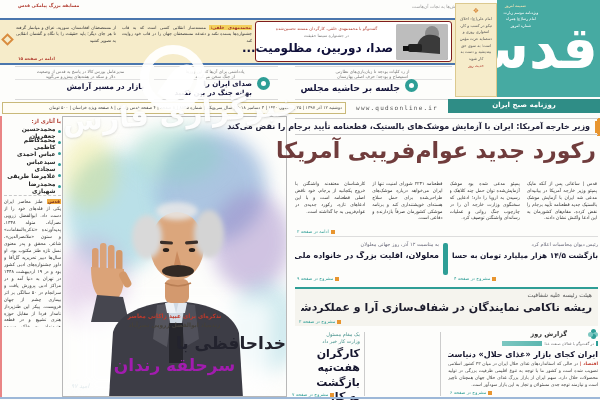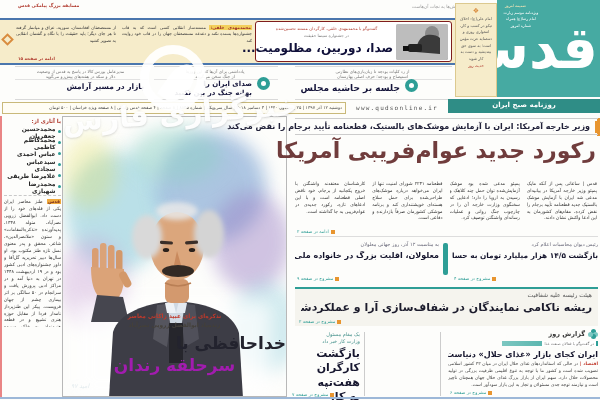--- a/index.html
+++ b/index.html
@@ -124,21 +124,21 @@
   
   .v-div{top:332px;width:1px;height:64px;background:#ccc;}
   .vd1{left:364px;} .vd2{left:440px;}
   .b-col{top:331px;height:66px;}
   .col-haft{left:290px;width:70px;}
   .col-hepco{left:368px;width:66px;}
   .col-report{left:448px;width:150px;top:329px;}
   .k2{font-size:5px;color:#3f8e88;text-align:right;line-height:1.4;}
   .h3l{font-size:11px;font-weight:bold;color:#16162e;text-align:right;line-height:1.3;margin-top:2px;}
   .b-chip{position:absolute;left:2px;bottom:0;}
-  .r-head{display:flex;align-items:center;gap:3px;}
+  .r-head{display:flex;align-items:center;gap:21px;}
   .r-label{font-size:6.5px;font-weight:bold;color:#333;}
   .r-bar{position:relative;margin-top:2px;width:96px;height:5px;background:linear-gradient(90deg,#7cc7c1,#2e9e96);}
   .r-tag{position:absolute;right:2px;top:-0.5px;background:#fff;font-size:3.8px;color:#777;padding:0 2px;line-height:5px;}
   .r-headline{font-size:8px;font-weight:bold;color:#16162e;text-align:right;margin-top:4px;white-space:nowrap;overflow:hidden;}
   .r-body{font-size:4.5px;color:#444;text-align:justify;line-height:1.55;height:27px;overflow:hidden;margin-top:2px;}
   .lead-red{color:#c0392b;font-weight:bold;}
   .pin{width:10px;height:10px;position:relative;flex:0 0 auto;}
   .pin i{position:absolute;width:5px;height:5px;border-radius:50%;}
   .pin i:nth-child(1){left:2.5px;top:0;background:#2e9e96;}
   .pin i:nth-child(2){left:5px;top:2.5px;background:#7cc7c1;}
@@ -353,22 +353,22 @@
 
   <div class="abs v-div vd1"></div>
   <div class="abs v-div vd2"></div>
 
   <div class="abs b-col col-haft">
     <div class="k2">
       <div>یک مقام مسئول</div>
       <div>وزارت کار خبر داد</div>
     </div>
     <div class="h3l">
+      <div>کارگران هفت‌تپه</div>
       <div>بازگشت</div>
-      <div>کارگران هفت‌تپه</div>
       <div>به کار</div>
     </div>
     <div class="chip b-chip"><span class="sq"></span><span>مشروح در صفحه ۷</span></div>
   </div>
 
 
   <div class="abs b-col col-report">
     <div class="r-head">
       <div class="pin">
           <i></i>

